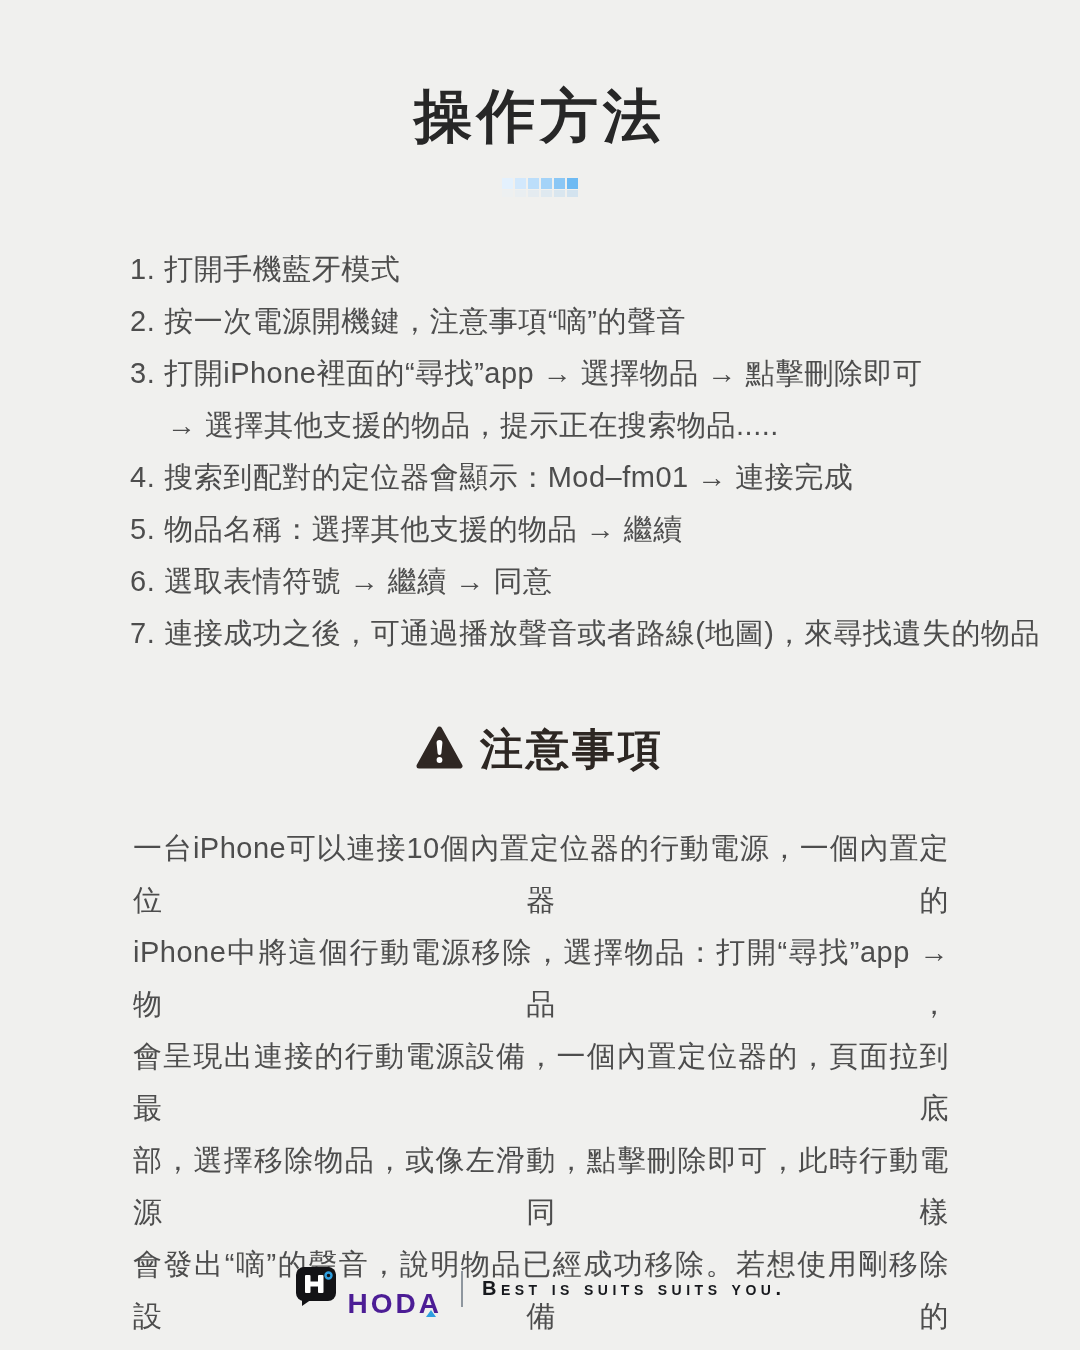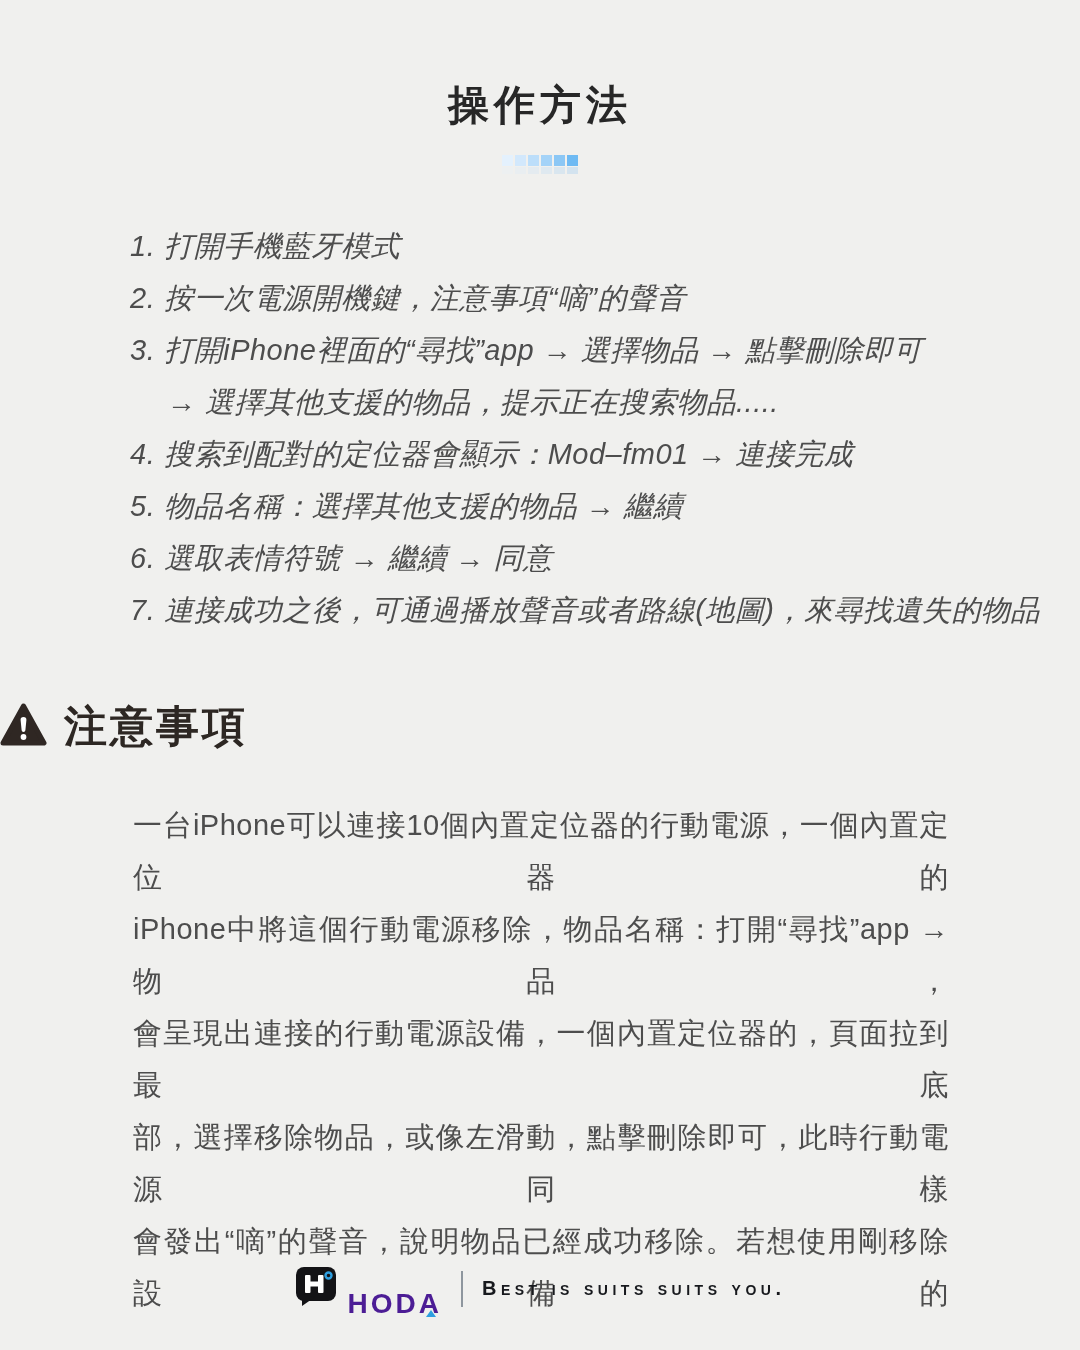--- a/index.html
+++ b/index.html
@@ -9,21 +9,21 @@
     font-family:"Liberation Sans", "DejaVu Sans", sans-serif;
     color:#4d4d4d;
     position:relative;
     overflow:hidden;
   }
 
   
   .title {
     padding-top:78px;
     text-align:center;
-    font-size:41px;
+    font-size:58px;
     font-weight:700;
     letter-spacing:5px;
     color:#272727;
   }
   .squares-wrap { margin-top:22px; }
   .squares-row {
     display:flex;
     justify-content:center;
     gap:2px;
   }
@@ -34,35 +34,35 @@
     transform:scaleY(-1);
     height:7px;
     overflow:hidden;
   }
 
   
   .steps {
     margin:46px 120px 0 130px;
     font-size:29px;
     color:#4d4d4d;
-    font-style:italic;
   }
   .step-line {
     line-height:52px;
     white-space:nowrap;
     letter-spacing:0.5px;
   }
   .step-num { margin-right:9px; }
   .step-wrap { padding-left:37px; }
 
   
   .notice-head {
     margin-top:62px;
     display:flex;
     align-items:center;
+    justify-content:center;
     gap:17px;
   }
   .notice-head-label {
     font-size:43px;
     font-weight:700;
     color:#2d2723;
     letter-spacing:3px;
   }
   .notice-body {
     margin:43px 131px 0 133px;
@@ -165,21 +165,21 @@
       <path d="M23.5 3 L44 40 L3 40 Z" fill="#2f2723" stroke="#2f2723" stroke-width="5" stroke-linejoin="round"></path>
       <path d="M23.5 14 C25.4 14 26.6 15.2 26.4 17 L25.4 27 C25.3 28.2 24.5 29 23.5 29 C22.5 29 21.7 28.2 21.6 27 L20.6 17 C20.4 15.2 21.6 14 23.5 14 Z" fill="#ffffff"></path>
       <circle cx="23.5" cy="34" r="2.9" fill="#ffffff"></circle>
     </svg>
   </span>
   <span class="notice-head-label">注意事項</span>
 </div>
 
 <div class="notice-body" id="notice-body">
     <div class="notice-line">一台iPhone可以連接10個內置定位器的行動電源，一個內置定位器的</div>
-    <div class="notice-line">iPhone中將這個行動電源移除，物品名稱：打開“尋找”app → 物品，</div>
+    <div class="notice-line">iPhone中將這個行動電源移除，選擇物品：打開“尋找”app → 物品，</div>
     <div class="notice-line">會呈現出連接的行動電源設備，一個內置定位器的，頁面拉到最底</div>
     <div class="notice-line">部，選擇移除物品，或像左滑動，點擊刪除即可，此時行動電源同樣</div>
     <div class="notice-line">會發出“嘀”的聲音，說明物品已經成功移除。若想使用剛移除設備的</div>
   </div>
 
 <div class="footer">
   <div class="brand">
     <span>
       <svg width="43" height="41" viewBox="0 0 43 41">
         <rect x="1" y="1" width="40" height="34" rx="8" fill="#131316"></rect>

